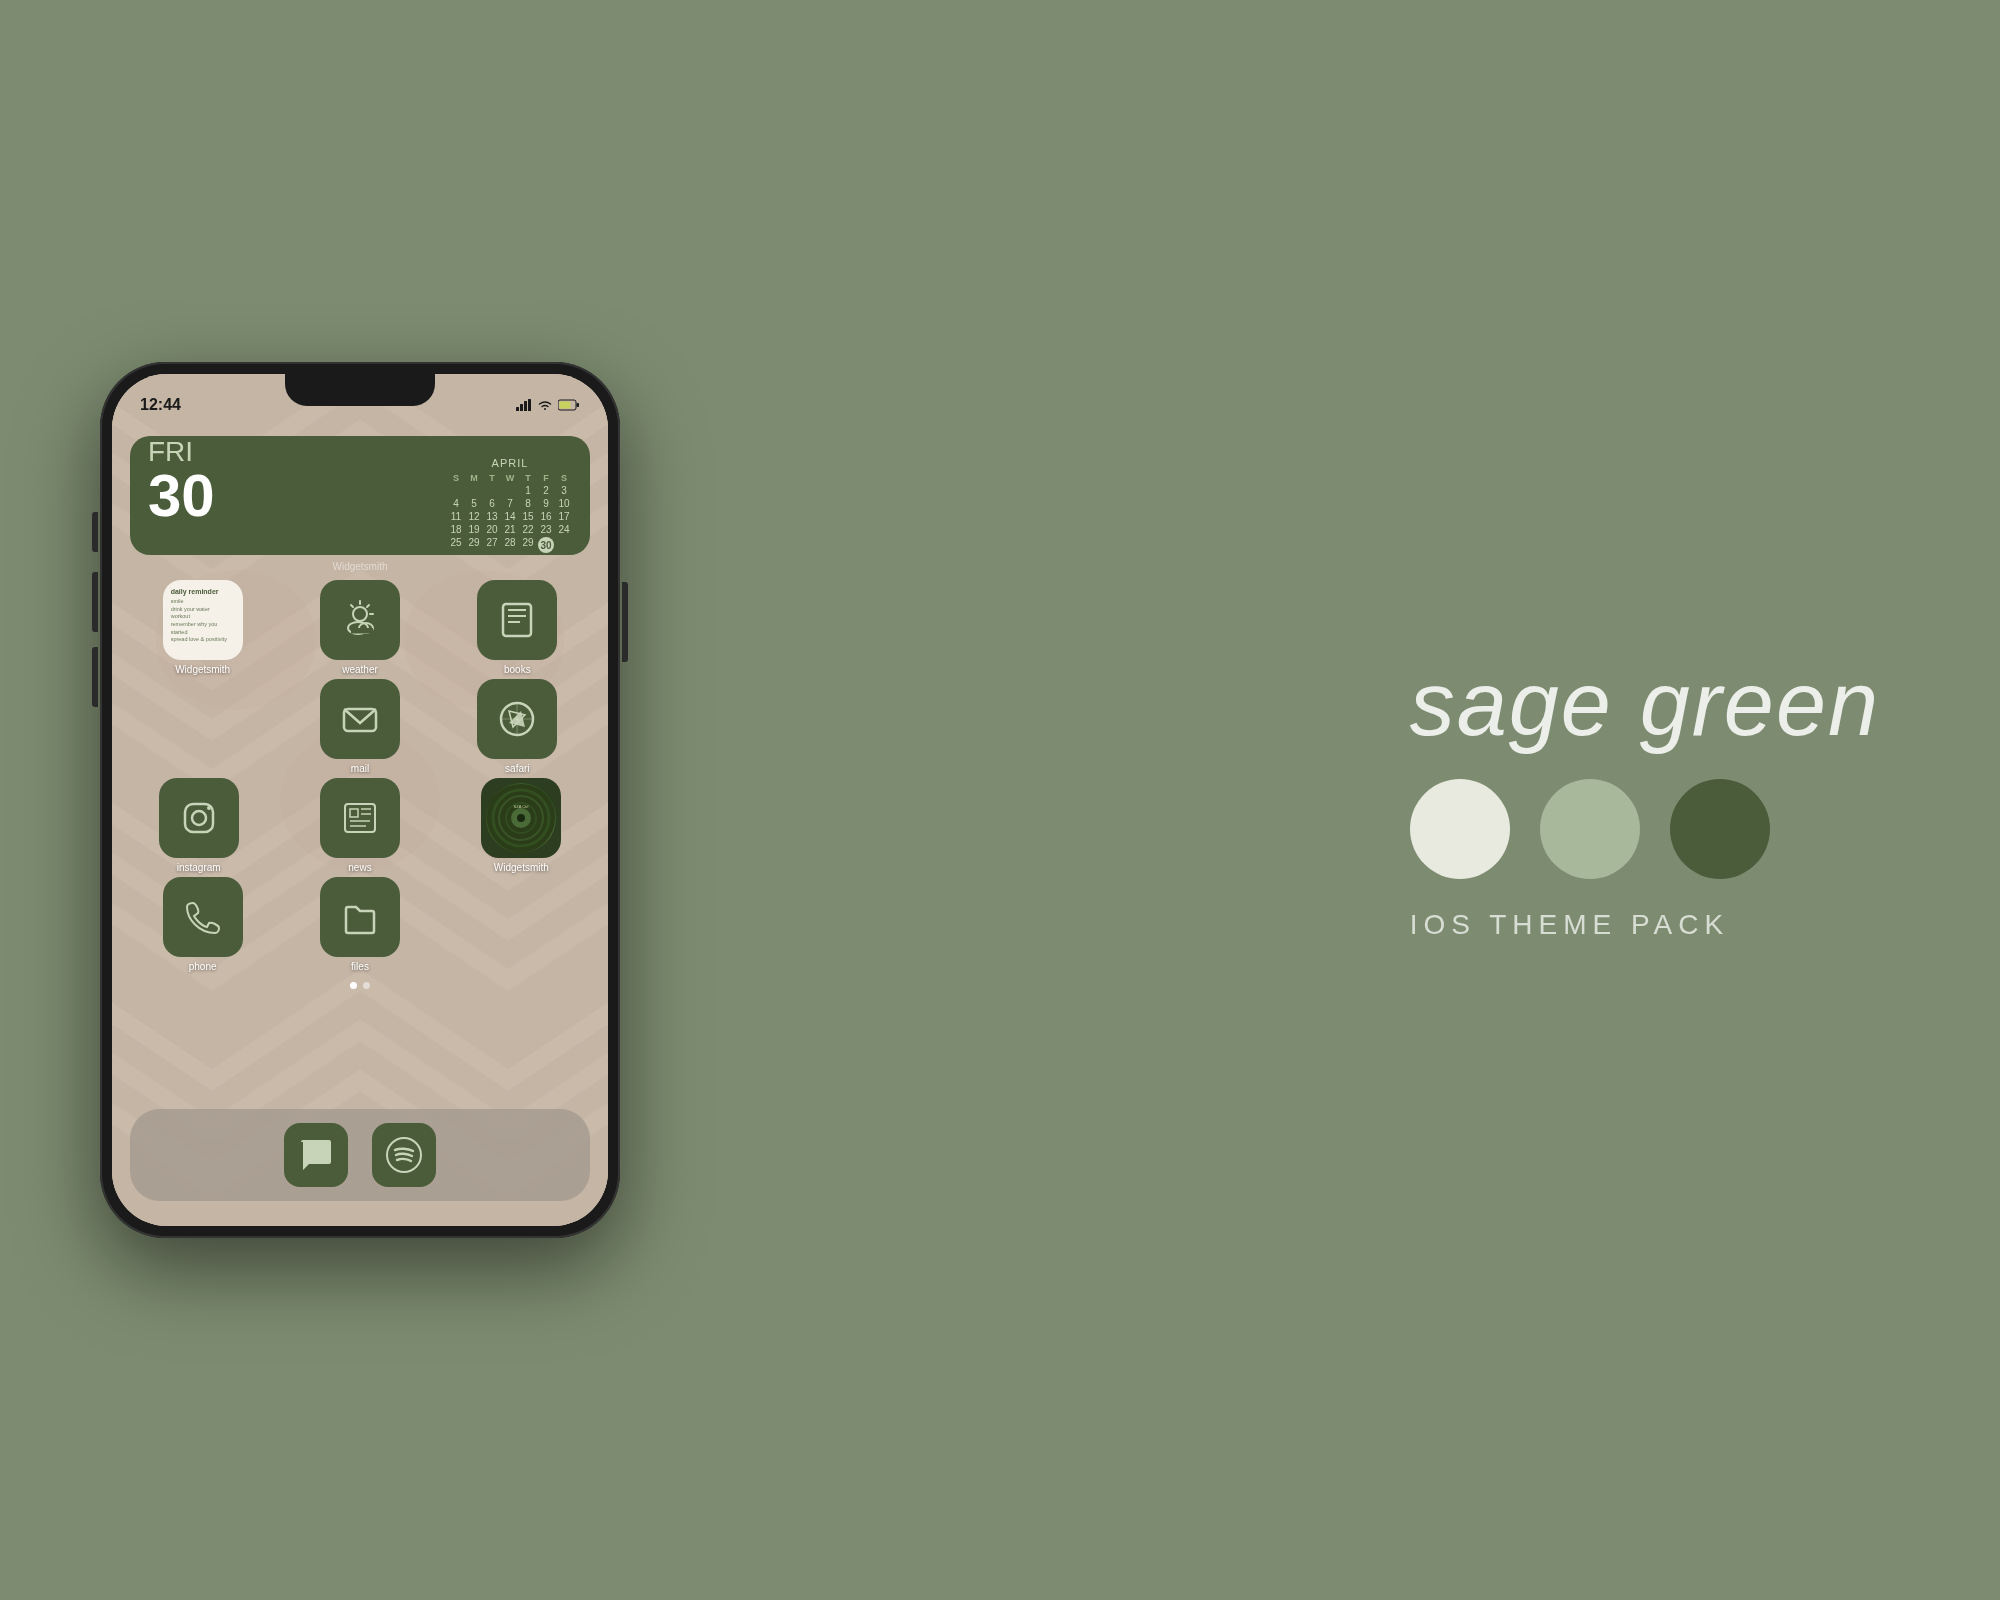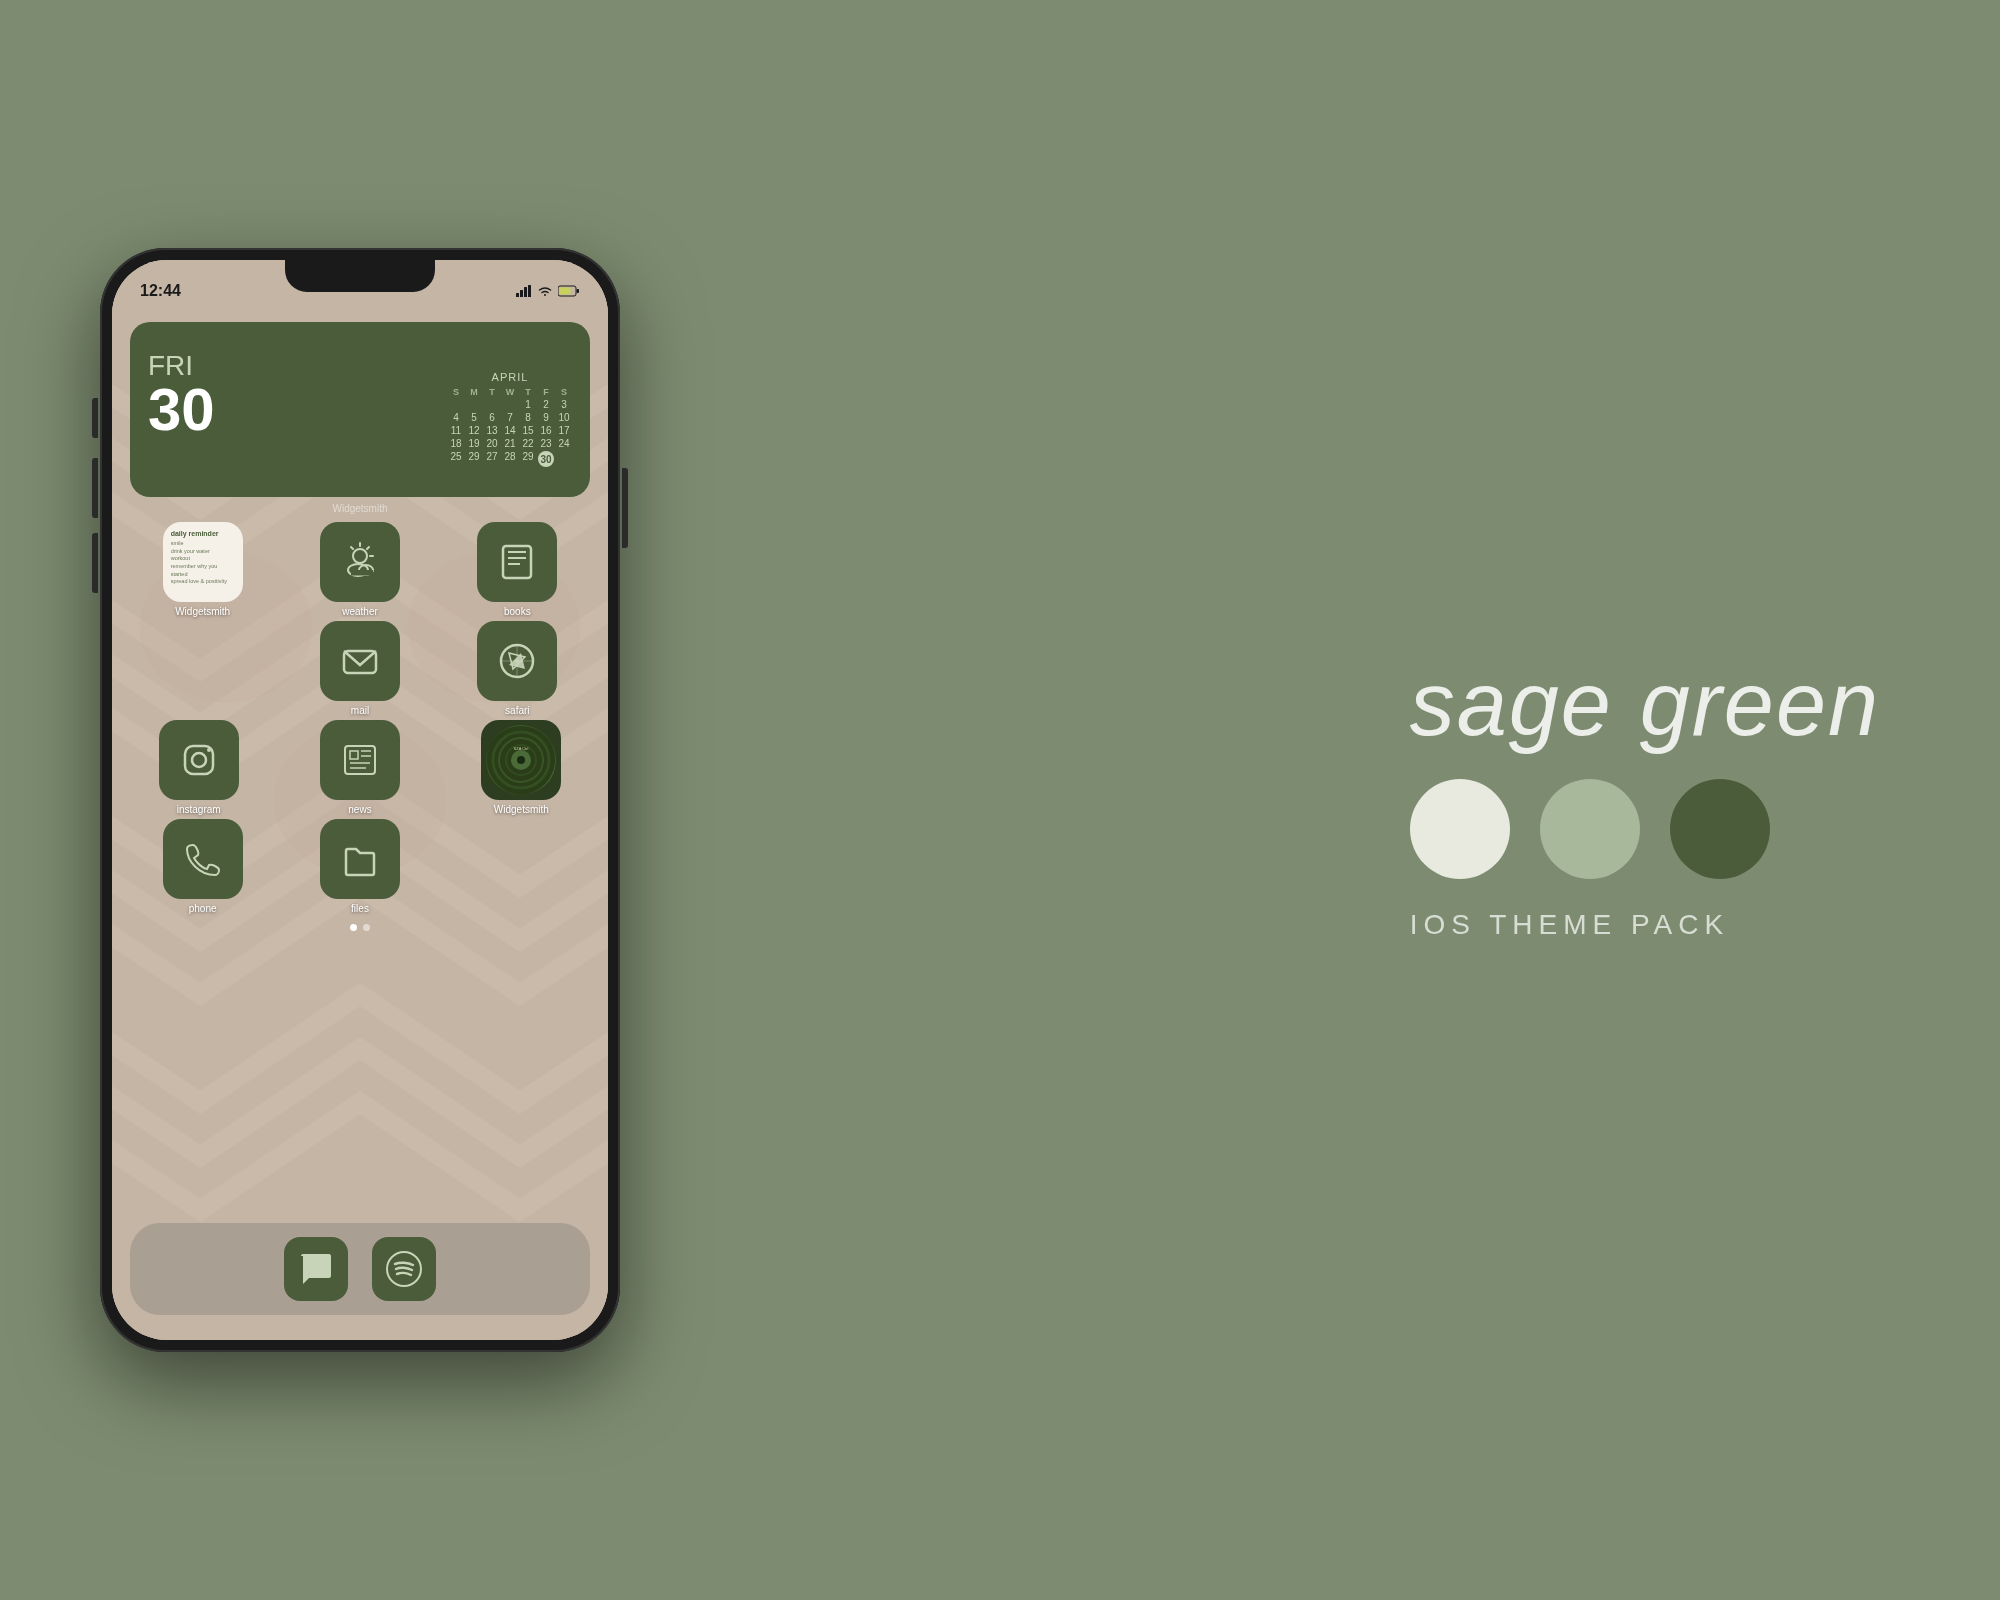--- a/index.html
+++ b/index.html
@@ -19,21 +19,21 @@
     .phone-container {
       position: absolute;
       left: 80px;
       top: 50%;
       transform: translateY(-50%);
       width: 560px;
     }
 
     .phone-frame {
       width: 520px;
-      height: 1104px;
+      height: 876px;
       background: #1a1a1a;
       border-radius: 65px;
       padding: 12px;
       position: relative;
       box-shadow: 0 30px 80px rgba(0,0,0,0.5), inset 0 0 0 2px #333;
       margin: 0 auto;
     }
 
     
     .phone-frame::before {
@@ -148,21 +148,21 @@
       right: 0;
       bottom: 0;
       padding: 10px 18px;
       z-index: 5;
     }
 
     
     .calendar-widget {
       background: #4a5c3a;
       border-radius: 20px;
-      padding: 30px 18px;
+      padding: 2px 18px;
       margin-bottom: 6px;
       color: white;
     }
 
     .calendar-top {
       display: flex;
       justify-content: space-between;
       align-items: flex-start;
     }
 

